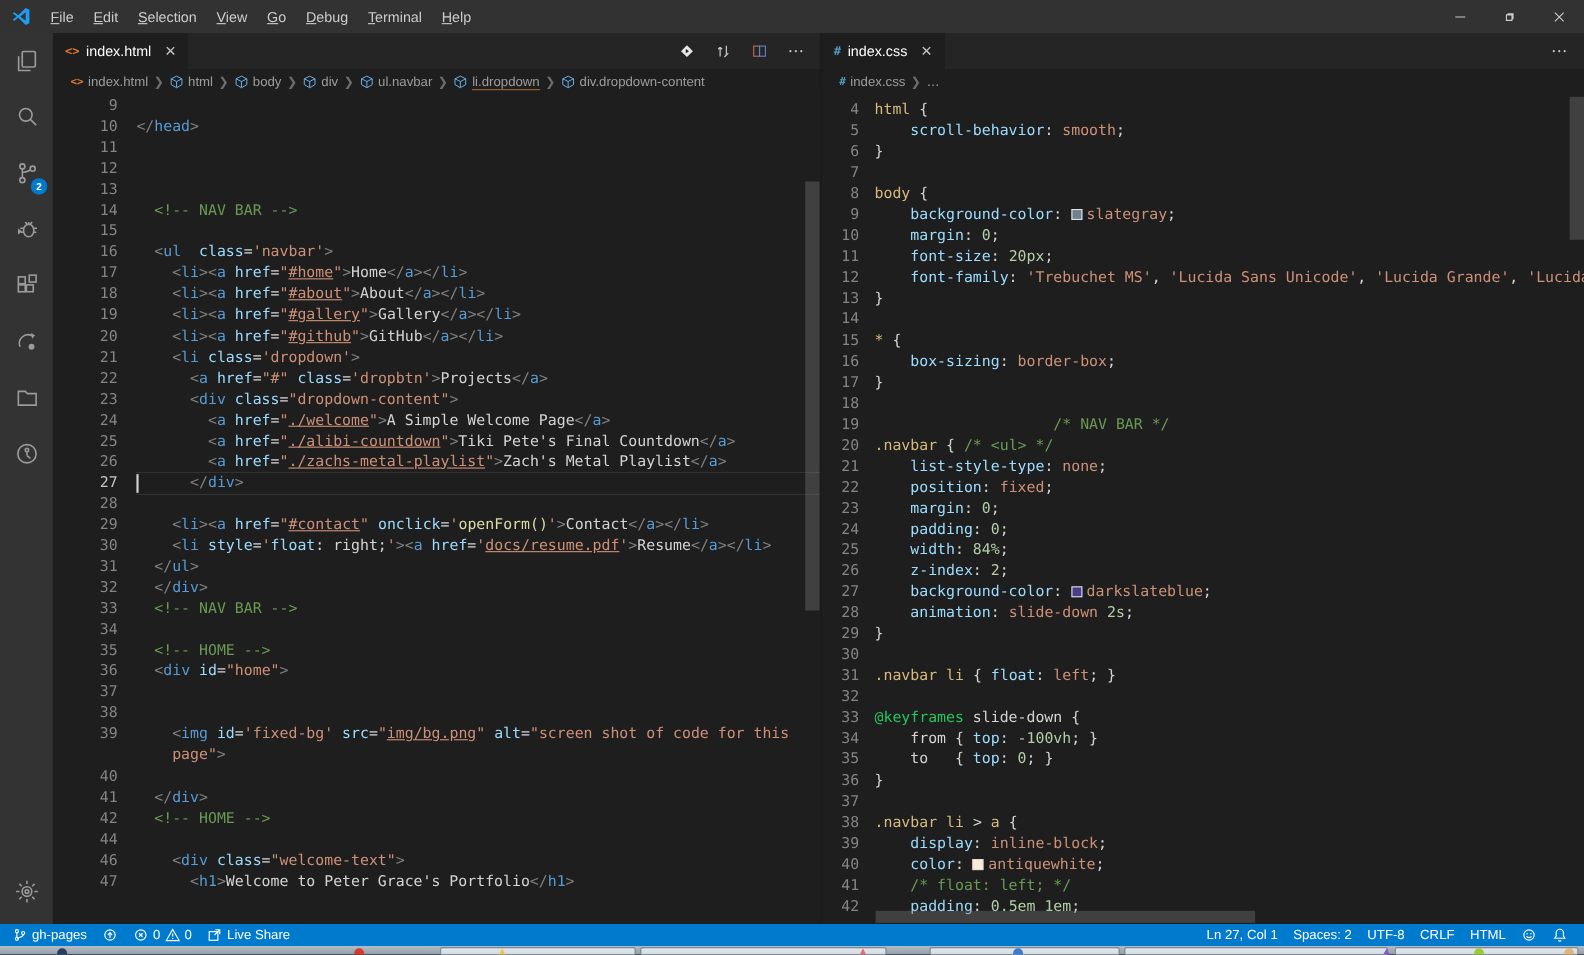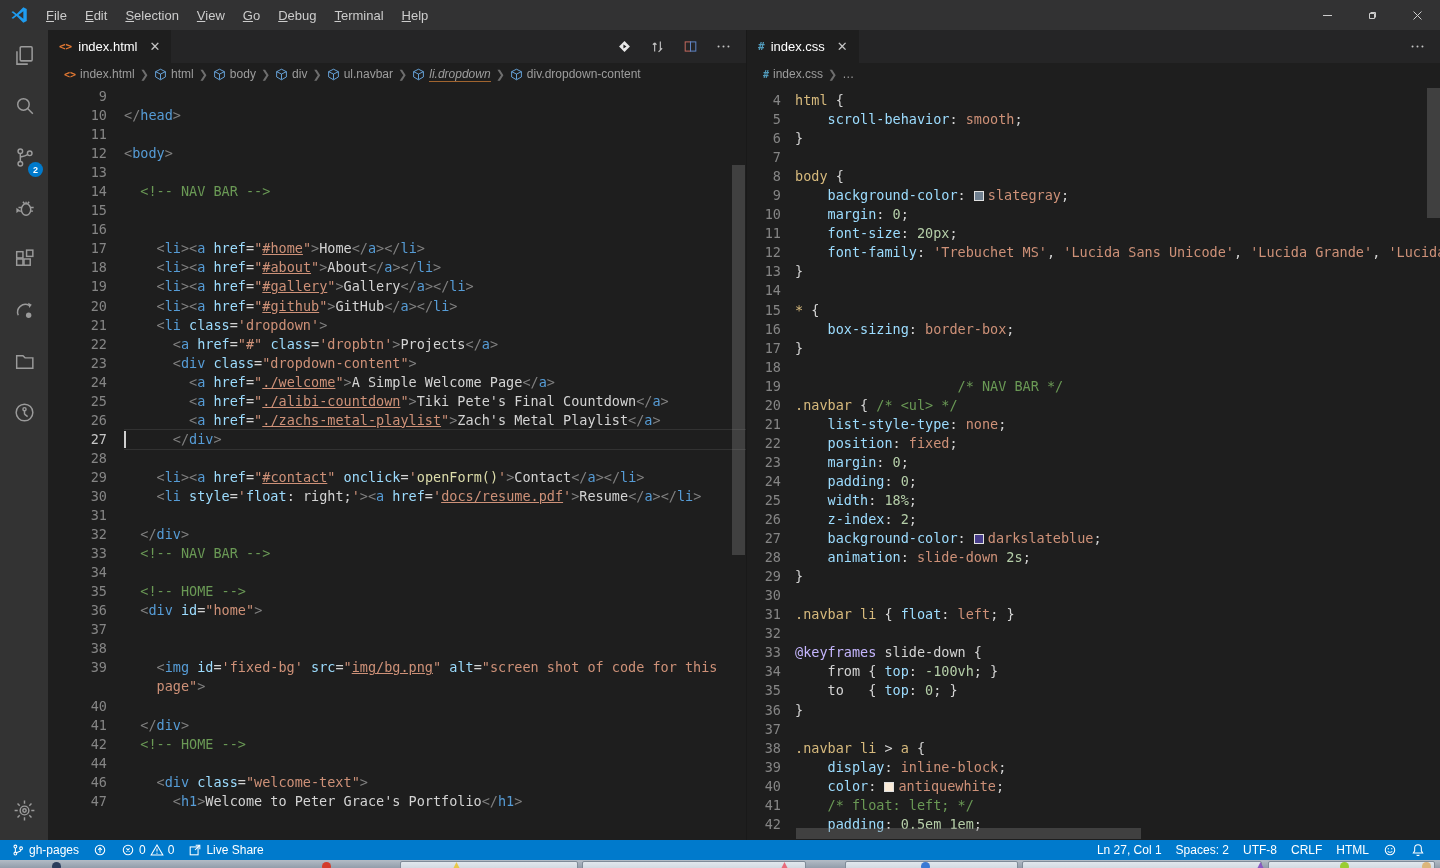--- a/index.html
+++ b/index.html
@@ -23,34 +23,34 @@
   .group{position:absolute;top:30px;bottom:28px;background:#1e1e1e;overflow:hidden;}
   #group1{left:48px;width:698px;border-right:1px solid #191919;}
   #group2{left:747px;width:693px;}
   .tabbar{height:33px;background:#252526;display:flex;align-items:stretch;}
   .tab{display:flex;align-items:center;padding:0 11px;background:#1e1e1e;color:#ffffff;font-size:13px;gap:6px;}
   .tab-file-icon{font-family:"DejaVu Sans Mono",monospace;font-size:11px;font-weight:bold;}
   .tab-close{color:#c5c5c5;font-size:13px;margin-left:6px;}
   .tab-actions{margin-left:auto;display:flex;align-items:center;gap:16px;padding-right:14px;color:#c5c5c5;}
   .breadcrumbs{height:22px;display:flex;align-items:center;font-size:12px;color:#9d9d9d;padding-left:16px;background:#1e1e1e;white-space:nowrap;}
   .crumb{display:flex;align-items:center;gap:4px;}
-  .crumb-underline{border-bottom:1px solid #a0642f;font-style:italic;}
+  .crumb-underline{border-bottom:1px solid #a0642f;}
   .crumb-sep{color:#6e6e6e;margin:0 5px;font-size:11px;}
   .crumb-file-icon{font-family:"DejaVu Sans Mono",monospace;font-size:10px;font-weight:bold;}
   .editor{position:absolute;left:0;right:0;top:55px;bottom:0;overflow:hidden;}
   .lines{position:absolute;left:0;right:0;}
   #group1 .lines{top:2px;} #group2 .lines{top:6px;}
   .line{display:flex;height:19.05px;line-height:19.05px;font-family:"DejaVu Sans Mono",monospace;font-size:13.5px;white-space:pre;}
   .gutter{flex:0 0 auto;text-align:right;color:#858585;box-sizing:border-box;}
   .code{position:relative;flex:1;color:#d4d4d4;}
   .line.cur .gutter{color:#c6c6c6;}
   .line.cur .code::before{content:"";position:absolute;left:0;right:0;top:-1px;bottom:-1px;border-top:1px solid #323232;border-bottom:1px solid #323232;pointer-events:none;}
   .sp{color:#808080}.st{color:#569cd6}.sa{color:#9cdcfe}.ss{color:#ce9178}
   .su{color:#ce9178;text-decoration:underline;}
-  .sc{color:#6a9955}.sn{color:#b5cea8}.ssel{color:#d7ba7d}.sat{color:#c4b5fd}.sfn{color:#dcdcaa}
+  .sc{color:#6a9955}.sn{color:#b5cea8}.ssel{color:#d7ba7d}.sat{color:#22c55e}.sfn{color:#dcdcaa}
   .swatch{display:inline-block;width:10px;height:10px;border:1px solid #e0e0e0;margin-right:4px;vertical-align:-1px;box-sizing:border-box;}
   .guide{position:absolute;top:0;bottom:0;width:1px;background:#3d3d3d;z-index:-1;}
   .cursor{position:absolute;width:2px;top:1px;bottom:1px;background:#cfcfcf;}
   .sb-v{position:absolute;width:13px;background:rgba(121,121,121,.38);}
   .sb-h{position:absolute;height:11px;background:rgba(121,121,121,.38);}
   
   .statusbar{position:absolute;left:0;right:0;bottom:8px;height:20px;background:#007acc;color:#ffffff;display:flex;align-items:center;font-size:12px;z-index:6;}
   .status-left{display:flex;align-items:center;height:100%;margin-left:4px;}
   .status-right{display:flex;align-items:center;height:100%;margin-left:auto;margin-right:8px;}
   .status-item{display:flex;align-items:center;gap:4px;padding:0 7px;height:100%;}
@@ -280,40 +280,40 @@
             </svg>
           </span>
           <span>div.dropdown-content</span>
         </span>
       </div>
     <div class="editor">
       <div class="lines" id="g1Lines">
           <div class="line"><span class="gutter" style="width: 76px; padding-right: 17px;">9</span></div>
           <div class="line"><span class="gutter" style="width: 76px; padding-right: 17px;">10</span><span class="code"><span class="sp">&lt;/</span><span class="st">head</span><span class="sp">&gt;</span></span></div>
           <div class="line"><span class="gutter" style="width: 76px; padding-right: 17px;">11</span><span class="code"></span></div>
-          <div class="line"><span class="gutter" style="width: 76px; padding-right: 17px;">12</span><span class="code"><span class="sp">&lt;</span><span class="st">body</span><span class="sp">&gt;</span></span></div>
+          <div class="line"><span class="gutter" style="width: 76px; padding-right: 17px;">12</span></div>
           <div class="line"><span class="gutter" style="width: 76px; padding-right: 17px;">13</span><span class="code"><span class="guide" style="left: 0ch;"></span></span></div>
           <div class="line"><span class="gutter" style="width: 76px; padding-right: 17px;">14</span><span class="code"><span class="guide" style="left: 0ch;"></span><span>  </span><span class="sc">&lt;!-- NAV BAR --&gt;</span></span></div>
           <div class="line"><span class="gutter" style="width: 76px; padding-right: 17px;">15</span></div>
-          <div class="line"><span class="gutter" style="width: 76px; padding-right: 17px;">16</span></div>
+          <div class="line"><span class="gutter" style="width: 76px; padding-right: 17px;">16</span><span class="code"><span class="guide" style="left: 0ch;"></span><span>  </span><span class="sp">&lt;</span><span class="st">ul</span><span>  </span><span class="sa">class</span><span>=</span><span class="ss">'navbar'</span><span class="sp">&gt;</span></span></div>
           <div class="line"><span class="gutter" style="width: 76px; padding-right: 17px;">17</span><span class="code"><span class="guide" style="left: 0ch;"></span><span class="guide" style="left: 2ch;"></span><span>    </span><span class="sp">&lt;</span><span class="st">li</span><span class="sp">&gt;&lt;</span><span class="st">a</span><span> </span><span class="sa">href</span><span>=</span><span class="ss">"</span><span class="su">#home</span><span class="ss">"</span><span class="sp">&gt;</span><span>Home</span><span class="sp">&lt;/</span><span class="st">a</span><span class="sp">&gt;&lt;/</span><span class="st">li</span><span class="sp">&gt;</span></span></div>
           <div class="line"><span class="gutter" style="width: 76px; padding-right: 17px;">18</span><span class="code"><span class="guide" style="left: 0ch;"></span><span class="guide" style="left: 2ch;"></span><span>    </span><span class="sp">&lt;</span><span class="st">li</span><span class="sp">&gt;&lt;</span><span class="st">a</span><span> </span><span class="sa">href</span><span>=</span><span class="ss">"</span><span class="su">#about</span><span class="ss">"</span><span class="sp">&gt;</span><span>About</span><span class="sp">&lt;/</span><span class="st">a</span><span class="sp">&gt;&lt;/</span><span class="st">li</span><span class="sp">&gt;</span></span></div>
           <div class="line"><span class="gutter" style="width: 76px; padding-right: 17px;">19</span><span class="code"><span class="guide" style="left: 0ch;"></span><span class="guide" style="left: 2ch;"></span><span>    </span><span class="sp">&lt;</span><span class="st">li</span><span class="sp">&gt;&lt;</span><span class="st">a</span><span> </span><span class="sa">href</span><span>=</span><span class="ss">"</span><span class="su">#gallery</span><span class="ss">"</span><span class="sp">&gt;</span><span>Gallery</span><span class="sp">&lt;/</span><span class="st">a</span><span class="sp">&gt;&lt;/</span><span class="st">li</span><span class="sp">&gt;</span></span></div>
           <div class="line"><span class="gutter" style="width: 76px; padding-right: 17px;">20</span><span class="code"><span class="guide" style="left: 0ch;"></span><span class="guide" style="left: 2ch;"></span><span>    </span><span class="sp">&lt;</span><span class="st">li</span><span class="sp">&gt;&lt;</span><span class="st">a</span><span> </span><span class="sa">href</span><span>=</span><span class="ss">"</span><span class="su">#github</span><span class="ss">"</span><span class="sp">&gt;</span><span>GitHub</span><span class="sp">&lt;/</span><span class="st">a</span><span class="sp">&gt;&lt;/</span><span class="st">li</span><span class="sp">&gt;</span></span></div>
           <div class="line"><span class="gutter" style="width: 76px; padding-right: 17px;">21</span><span class="code"><span class="guide" style="left: 0ch;"></span><span class="guide" style="left: 2ch;"></span><span>    </span><span class="sp">&lt;</span><span class="st">li</span><span> </span><span class="sa">class</span><span>=</span><span class="ss">'dropdown'</span><span class="sp">&gt;</span></span></div>
           <div class="line"><span class="gutter" style="width: 76px; padding-right: 17px;">22</span><span class="code"><span class="guide" style="left: 0ch;"></span><span class="guide" style="left: 2ch;"></span><span class="guide" style="left: 4ch;"></span><span>      </span><span class="sp">&lt;</span><span class="st">a</span><span> </span><span class="sa">href</span><span>=</span><span class="ss">"#"</span><span> </span><span class="sa">class</span><span>=</span><span class="ss">'dropbtn'</span><span class="sp">&gt;</span><span>Projects</span><span class="sp">&lt;/</span><span class="st">a</span><span class="sp">&gt;</span></span></div>
           <div class="line"><span class="gutter" style="width: 76px; padding-right: 17px;">23</span><span class="code"><span class="guide" style="left: 0ch;"></span><span class="guide" style="left: 2ch;"></span><span class="guide" style="left: 4ch;"></span><span>      </span><span class="sp">&lt;</span><span class="st">div</span><span> </span><span class="sa">class</span><span>=</span><span class="ss">"dropdown-content"</span><span class="sp">&gt;</span></span></div>
           <div class="line"><span class="gutter" style="width: 76px; padding-right: 17px;">24</span><span class="code"><span class="guide" style="left: 0ch;"></span><span class="guide" style="left: 2ch;"></span><span class="guide" style="left: 4ch;"></span><span class="guide" style="left: 6ch;"></span><span>        </span><span class="sp">&lt;</span><span class="st">a</span><span> </span><span class="sa">href</span><span>=</span><span class="ss">"</span><span class="su">./welcome</span><span class="ss">"</span><span class="sp">&gt;</span><span>A Simple Welcome Page</span><span class="sp">&lt;/</span><span class="st">a</span><span class="sp">&gt;</span></span></div>
           <div class="line"><span class="gutter" style="width: 76px; padding-right: 17px;">25</span><span class="code"><span class="guide" style="left: 0ch;"></span><span class="guide" style="left: 2ch;"></span><span class="guide" style="left: 4ch;"></span><span class="guide" style="left: 6ch;"></span><span>        </span><span class="sp">&lt;</span><span class="st">a</span><span> </span><span class="sa">href</span><span>=</span><span class="ss">"</span><span class="su">./alibi-countdown</span><span class="ss">"</span><span class="sp">&gt;</span><span>Tiki Pete's Final Countdown</span><span class="sp">&lt;/</span><span class="st">a</span><span class="sp">&gt;</span></span></div>
           <div class="line"><span class="gutter" style="width: 76px; padding-right: 17px;">26</span><span class="code"><span class="guide" style="left: 0ch;"></span><span class="guide" style="left: 2ch;"></span><span class="guide" style="left: 4ch;"></span><span class="guide" style="left: 6ch;"></span><span>        </span><span class="sp">&lt;</span><span class="st">a</span><span> </span><span class="sa">href</span><span>=</span><span class="ss">"</span><span class="su">./zachs-metal-playlist</span><span class="ss">"</span><span class="sp">&gt;</span><span>Zach's Metal Playlist</span><span class="sp">&lt;/</span><span class="st">a</span><span class="sp">&gt;</span></span></div>
           <div class="line cur"><span class="gutter" style="width: 76px; padding-right: 17px;">27</span><span class="code"><span class="guide" style="left: 0ch;"></span><span class="guide" style="left: 2ch;"></span><span class="guide" style="left: 4ch;"></span><span>      </span><span class="sp">&lt;/</span><span class="st">div</span><span class="sp">&gt;</span><span class="cursor" style="left: 0ch;"></span></span></div>
           <div class="line"><span class="gutter" style="width: 76px; padding-right: 17px;">28</span></div>
           <div class="line"><span class="gutter" style="width: 76px; padding-right: 17px;">29</span><span class="code"><span class="guide" style="left: 0ch;"></span><span class="guide" style="left: 2ch;"></span><span>    </span><span class="sp">&lt;</span><span class="st">li</span><span class="sp">&gt;&lt;</span><span class="st">a</span><span> </span><span class="sa">href</span><span>=</span><span class="ss">"</span><span class="su">#contact</span><span class="ss">"</span><span> </span><span class="sa">onclick</span><span>=</span><span class="ss">'</span><span class="sfn">openForm()</span><span class="ss">'</span><span class="sp">&gt;</span><span>Contact</span><span class="sp">&lt;/</span><span class="st">a</span><span class="sp">&gt;&lt;/</span><span class="st">li</span><span class="sp">&gt;</span></span></div>
           <div class="line"><span class="gutter" style="width: 76px; padding-right: 17px;">30</span><span class="code"><span class="guide" style="left: 0ch;"></span><span class="guide" style="left: 2ch;"></span><span>    </span><span class="sp">&lt;</span><span class="st">li</span><span> </span><span class="sa">style</span><span>=</span><span class="ss">'</span><span class="sa">float</span><span>: right;</span><span class="ss">'</span><span class="sp">&gt;&lt;</span><span class="st">a</span><span> </span><span class="sa">href</span><span>=</span><span class="ss">'</span><span class="su">docs/resume.pdf</span><span class="ss">'</span><span class="sp">&gt;</span><span>Resume</span><span class="sp">&lt;/</span><span class="st">a</span><span class="sp">&gt;&lt;/</span><span class="st">li</span><span class="sp">&gt;</span></span></div>
-          <div class="line"><span class="gutter" style="width: 76px; padding-right: 17px;">31</span></div>
+          <div class="line"><span class="gutter" style="width: 76px; padding-right: 17px;">31</span><span class="code"><span class="guide" style="left: 0ch;"></span><span>  </span><span class="sp">&lt;/</span><span class="st">ul</span><span class="sp">&gt;</span></span></div>
           <div class="line"><span class="gutter" style="width: 76px; padding-right: 17px;">32</span><span class="code"><span class="guide" style="left: 0ch;"></span><span>  </span><span class="sp">&lt;/</span><span class="st">div</span><span class="sp">&gt;</span></span></div>
           <div class="line"><span class="gutter" style="width: 76px; padding-right: 17px;">33</span><span class="code"><span class="guide" style="left: 0ch;"></span><span>  </span><span class="sc">&lt;!-- NAV BAR --&gt;</span></span></div>
           <div class="line"><span class="gutter" style="width: 76px; padding-right: 17px;">34</span><span class="code"><span class="guide" style="left: 0ch;"></span></span></div>
           <div class="line"><span class="gutter" style="width: 76px; padding-right: 17px;">35</span><span class="code"><span class="guide" style="left: 0ch;"></span><span>  </span><span class="sc">&lt;!-- HOME --&gt;</span></span></div>
           <div class="line"><span class="gutter" style="width: 76px; padding-right: 17px;">36</span><span class="code"><span class="guide" style="left: 0ch;"></span><span>  </span><span class="sp">&lt;</span><span class="st">div</span><span> </span><span class="sa">id</span><span>=</span><span class="ss">"home"</span><span class="sp">&gt;</span></span></div>
           <div class="line"><span class="gutter" style="width: 76px; padding-right: 17px;">37</span><span class="code"><span class="guide" style="left: 0ch;"></span><span class="guide" style="left: 2ch;"></span></span></div>
           <div class="line"><span class="gutter" style="width: 76px; padding-right: 17px;">38</span></div>
           <div class="line"><span class="gutter" style="width: 76px; padding-right: 17px;">39</span><span class="code"><span class="guide" style="left: 0ch;"></span><span class="guide" style="left: 2ch;"></span><span>    </span><span class="sp">&lt;</span><span class="st">img</span><span> </span><span class="sa">id</span><span>=</span><span class="ss">'fixed-bg'</span><span> </span><span class="sa">src</span><span>=</span><span class="ss">"</span><span class="su">img/bg.png</span><span class="ss">"</span><span> </span><span class="sa">alt</span><span>=</span><span class="ss">"screen shot of code for this</span></span></div>
           <div class="line"><span class="gutter" style="width: 76px; padding-right: 17px;"></span><span class="code"><span class="guide" style="left: 0ch;"></span><span class="guide" style="left: 2ch;"></span><span>    </span><span class="ss">page"</span><span class="sp">&gt;</span></span></div>
           <div class="line"><span class="gutter" style="width: 76px; padding-right: 17px;">40</span><span class="code"><span class="guide" style="left: 0ch;"></span><span class="guide" style="left: 2ch;"></span></span></div>
@@ -370,21 +370,21 @@
           <div class="line"><span class="gutter" style="width: 48px; padding-right: 14px;">15</span><span class="code"><span class="ssel">*</span><span> {</span></span></div>
           <div class="line"><span class="gutter" style="width: 48px; padding-right: 14px;">16</span><span class="code"><span class="guide" style="left: 0ch;"></span><span>    </span><span class="sa">box-sizing</span><span>: </span><span class="ss">border-box</span><span>;</span></span></div>
           <div class="line"><span class="gutter" style="width: 48px; padding-right: 14px;">17</span><span class="code"><span>}</span></span></div>
           <div class="line"><span class="gutter" style="width: 48px; padding-right: 14px;">18</span><span class="code"></span></div>
           <div class="line"><span class="gutter" style="width: 48px; padding-right: 14px;">19</span><span class="code"><span class="guide" style="left: 0ch;"></span><span class="guide" style="left: 3ch;"></span><span class="guide" style="left: 6ch;"></span><span class="guide" style="left: 9ch;"></span><span class="guide" style="left: 12ch;"></span><span class="guide" style="left: 15ch;"></span><span class="guide" style="left: 17ch;"></span><span>                    </span><span class="sc">/* NAV BAR */</span></span></div>
           <div class="line"><span class="gutter" style="width: 48px; padding-right: 14px;">20</span><span class="code"><span class="ssel">.navbar</span><span> { </span><span class="sc">/* &lt;ul&gt; */</span></span></div>
           <div class="line"><span class="gutter" style="width: 48px; padding-right: 14px;">21</span><span class="code"><span class="guide" style="left: 0ch;"></span><span>    </span><span class="sa">list-style-type</span><span>: </span><span class="ss">none</span><span>;</span></span></div>
           <div class="line"><span class="gutter" style="width: 48px; padding-right: 14px;">22</span><span class="code"><span class="guide" style="left: 0ch;"></span><span>    </span><span class="sa">position</span><span>: </span><span class="ss">fixed</span><span>;</span></span></div>
           <div class="line"><span class="gutter" style="width: 48px; padding-right: 14px;">23</span><span class="code"><span class="guide" style="left: 0ch;"></span><span>    </span><span class="sa">margin</span><span>: </span><span class="sn">0</span><span>;</span></span></div>
           <div class="line"><span class="gutter" style="width: 48px; padding-right: 14px;">24</span><span class="code"><span class="guide" style="left: 0ch;"></span><span>    </span><span class="sa">padding</span><span>: </span><span class="sn">0</span><span>;</span></span></div>
-          <div class="line"><span class="gutter" style="width: 48px; padding-right: 14px;">25</span><span class="code"><span class="guide" style="left: 0ch;"></span><span>    </span><span class="sa">width</span><span>: </span><span class="sn">18%</span><span>;</span></span></div>
+          <div class="line"><span class="gutter" style="width: 48px; padding-right: 14px;">25</span><span class="code"><span class="guide" style="left: 0ch;"></span><span>    </span><span class="sa">width</span><span>: </span><span class="sn">84%</span><span>;</span></span></div>
           <div class="line"><span class="gutter" style="width: 48px; padding-right: 14px;">26</span><span class="code"><span class="guide" style="left: 0ch;"></span><span>    </span><span class="sa">z-index</span><span>: </span><span class="sn">2</span><span>;</span></span></div>
           <div class="line"><span class="gutter" style="width: 48px; padding-right: 14px;">27</span><span class="code"><span class="guide" style="left: 0ch;"></span><span>    </span><span class="sa">background-color</span><span>: </span><span class="swatch" style="background: rgb(72, 61, 139);"></span><span class="ss">darkslateblue</span><span>;</span></span></div>
           <div class="line"><span class="gutter" style="width: 48px; padding-right: 14px;">28</span><span class="code"><span class="guide" style="left: 0ch;"></span><span>    </span><span class="sa">animation</span><span>: </span><span class="ss">slide-down</span><span> </span><span class="sn">2s</span><span>;</span></span></div>
           <div class="line"><span class="gutter" style="width: 48px; padding-right: 14px;">29</span><span class="code"><span>}</span></span></div>
           <div class="line"><span class="gutter" style="width: 48px; padding-right: 14px;">30</span><span class="code"></span></div>
           <div class="line"><span class="gutter" style="width: 48px; padding-right: 14px;">31</span><span class="code"><span class="ssel">.navbar</span><span> </span><span class="ssel">li</span><span> { </span><span class="sa">float</span><span>: </span><span class="ss">left</span><span>; }</span></span></div>
           <div class="line"><span class="gutter" style="width: 48px; padding-right: 14px;">32</span><span class="code"></span></div>
           <div class="line"><span class="gutter" style="width: 48px; padding-right: 14px;">33</span><span class="code"><span class="sat">@keyframes</span><span> slide-down {</span></span></div>
           <div class="line"><span class="gutter" style="width: 48px; padding-right: 14px;">34</span><span class="code"><span class="guide" style="left: 0ch;"></span><span>    from { </span><span class="sa">top</span><span>: </span><span class="sn">-100vh</span><span>; }</span></span></div>
           <div class="line"><span class="gutter" style="width: 48px; padding-right: 14px;">35</span><span class="code"><span class="guide" style="left: 0ch;"></span><span>    to   { </span><span class="sa">top</span><span>: </span><span class="sn">0</span><span>; }</span></span></div>

